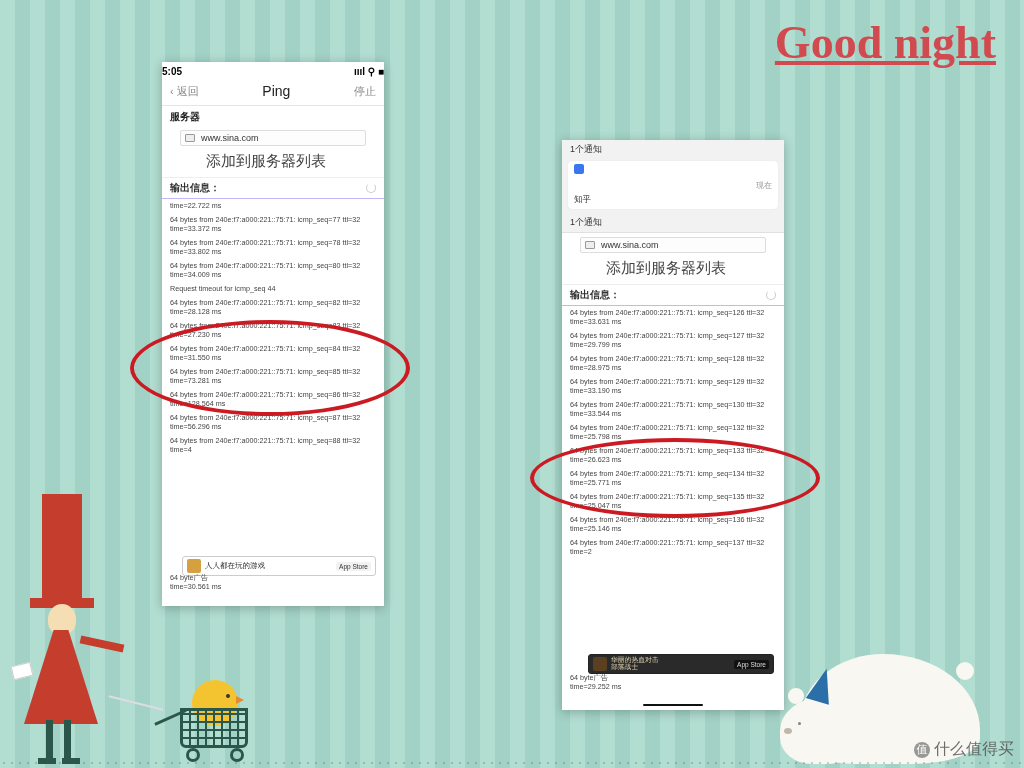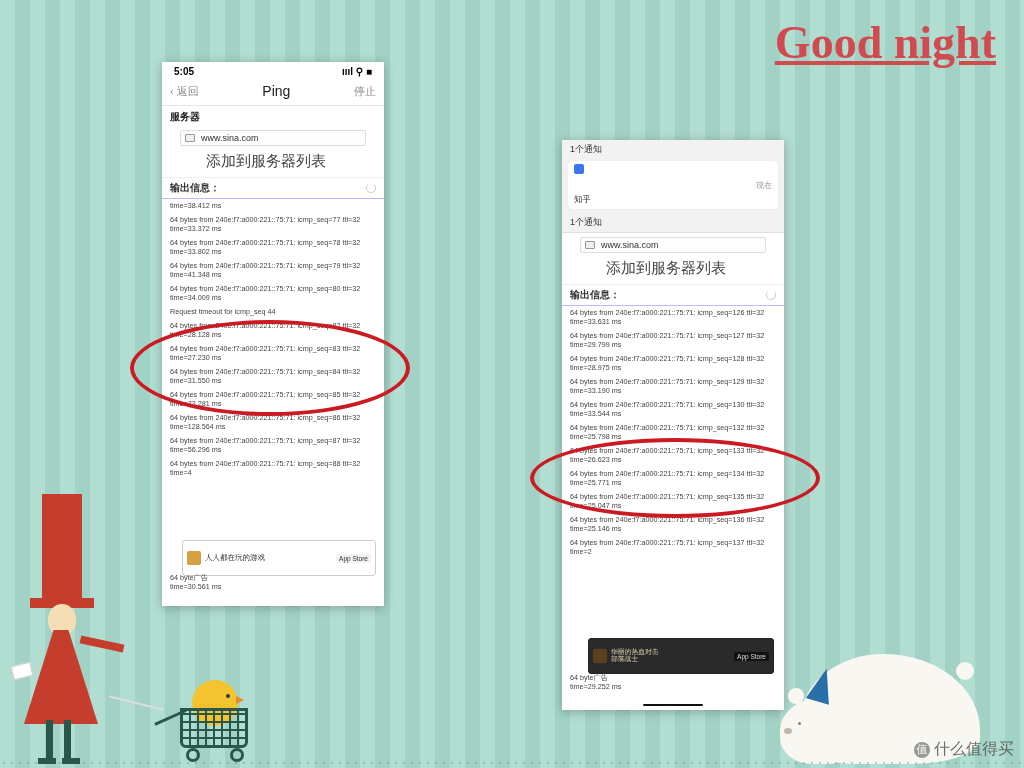--- a/index.html
+++ b/index.html
@@ -53,21 +53,21 @@
     font-size: 8px;
     color: #333;
   }
   .phone-left { top: 62px; left: 162px; height: 544px; }
   .phone-right { top: 140px; left: 562px; height: 570px; }
 
   .status-bar {
     display: flex;
     justify-content: space-between;
     align-items: center;
-    padding: 4px 12px 2px;
+    padding: 4px 0 2px;
     font-size: 10px;
     font-weight: 600;
     color: #000;
   }
   .sb-icons { display: flex; gap: 2px; align-items: center; }
 
   .nav-bar {
     display: flex;
     justify-content: space-between;
     align-items: center;
@@ -128,21 +128,21 @@
     line-height: 1.25;
     color: #444;
     overflow: hidden;
   }
   .log .entry { margin-bottom: 5px; }
   .log .timeout { margin: 5px 0; }
 
   .ad-banner {
     position: absolute;
     left: 20px; right: 8px;
-    height: 36px;
+    height: 20px;
     background: #fff;
     border: 1px solid #ccc;
     border-radius: 3px;
     display: flex;
     align-items: center;
     padding: 0 4px;
     font-size: 7.5px;
     gap: 4px;
   }
   .phone-left .ad-banner { bottom: 30px; }
@@ -423,25 +423,24 @@
   <div class="server-box">
     <div class="server-icon"></div>
     <span>www.sina.com</span>
   </div>
   <div class="add-server">添加到服务器列表</div>
   <div class="output-header">
     <span class="lbl">输出信息：</span>
     <span class="spinner"></span>
   </div>
   <div class="log">
-    <div class="entry">time=38.412 ms</div>
+    <div class="entry">time=22.722 ms</div>
     <div id="left-entries">
         <div class="entry">64 bytes from 240e:f7:a000:221::75:71: icmp_seq=77 ttl=32<br>time=33.372 ms</div>
         <div class="entry">64 bytes from 240e:f7:a000:221::75:71: icmp_seq=78 ttl=32<br>time=33.802 ms</div>
-        <div class="entry">64 bytes from 240e:f7:a000:221::75:71: icmp_seq=79 ttl=32<br>time=41.348 ms</div>
         <div class="entry">64 bytes from 240e:f7:a000:221::75:71: icmp_seq=80 ttl=32<br>time=34.009 ms</div>
       </div>
     <div class="timeout">Request timeout for icmp_seq 44</div>
     <div id="left-entries2">
         <div class="entry">64 bytes from 240e:f7:a000:221::75:71: icmp_seq=82 ttl=32<br>time=28.128 ms</div>
         <div class="entry">64 bytes from 240e:f7:a000:221::75:71: icmp_seq=83 ttl=32<br>time=27.230 ms</div>
         <div class="entry">64 bytes from 240e:f7:a000:221::75:71: icmp_seq=84 ttl=32<br>time=31.550 ms</div>
         <div class="entry">64 bytes from 240e:f7:a000:221::75:71: icmp_seq=85 ttl=32<br>time=73.281 ms</div>
         <div class="entry">64 bytes from 240e:f7:a000:221::75:71: icmp_seq=86 ttl=32<br>time=128.564 ms</div>
         <div class="entry">64 bytes from 240e:f7:a000:221::75:71: icmp_seq=87 ttl=32<br>time=56.296 ms</div>

